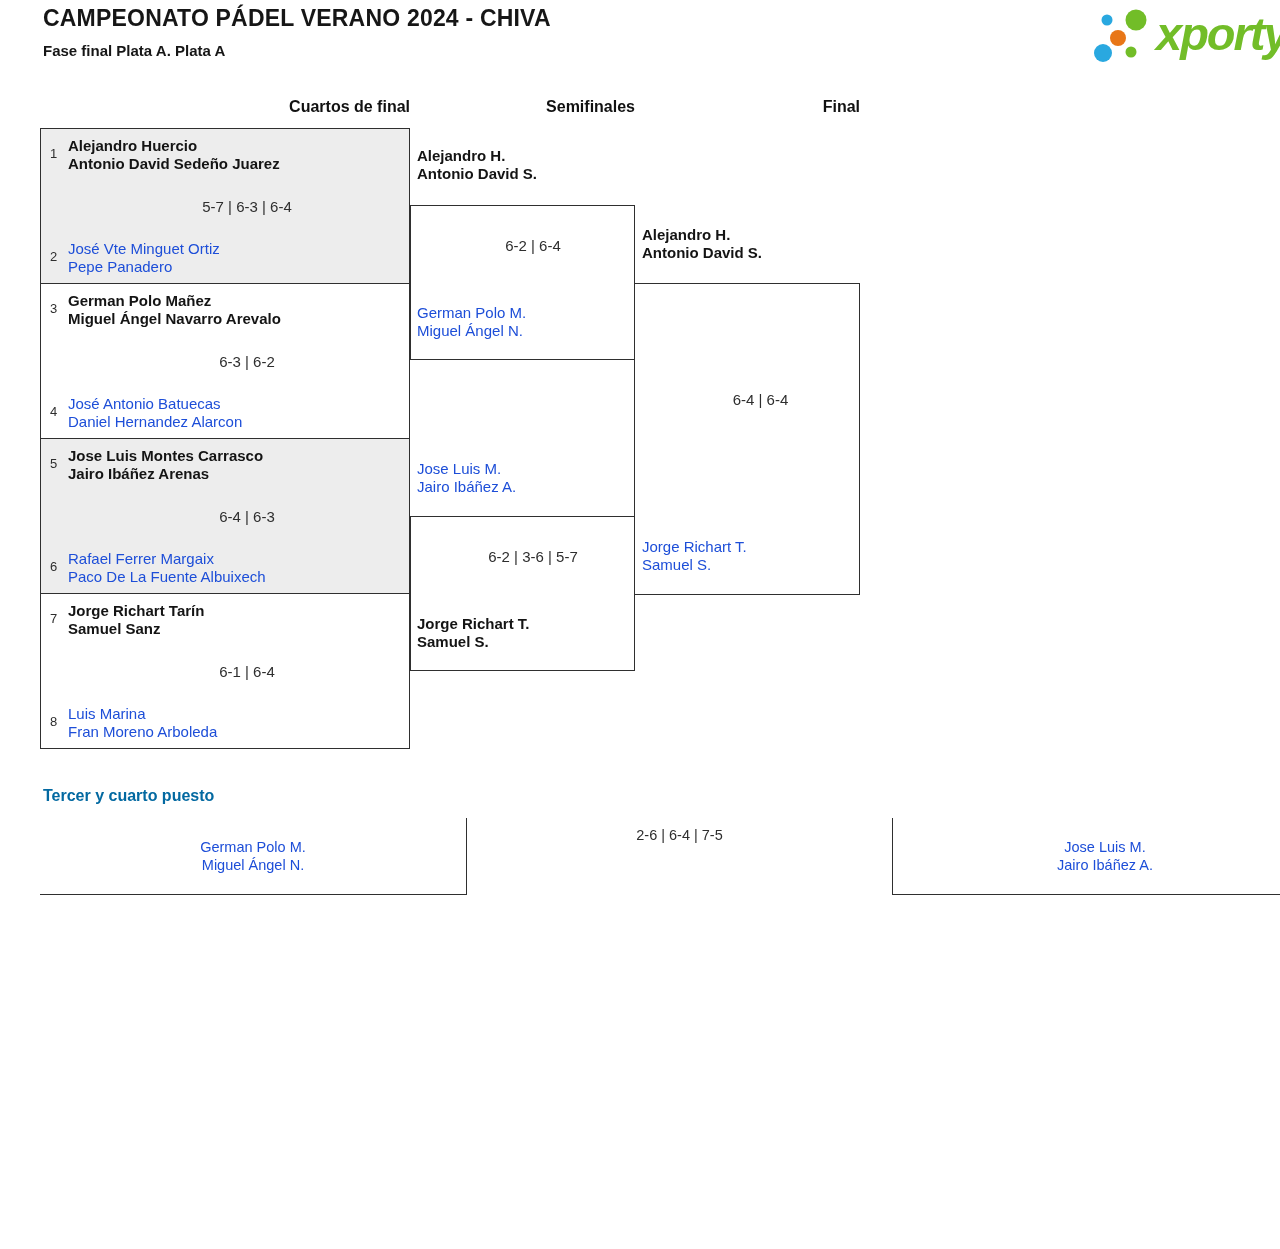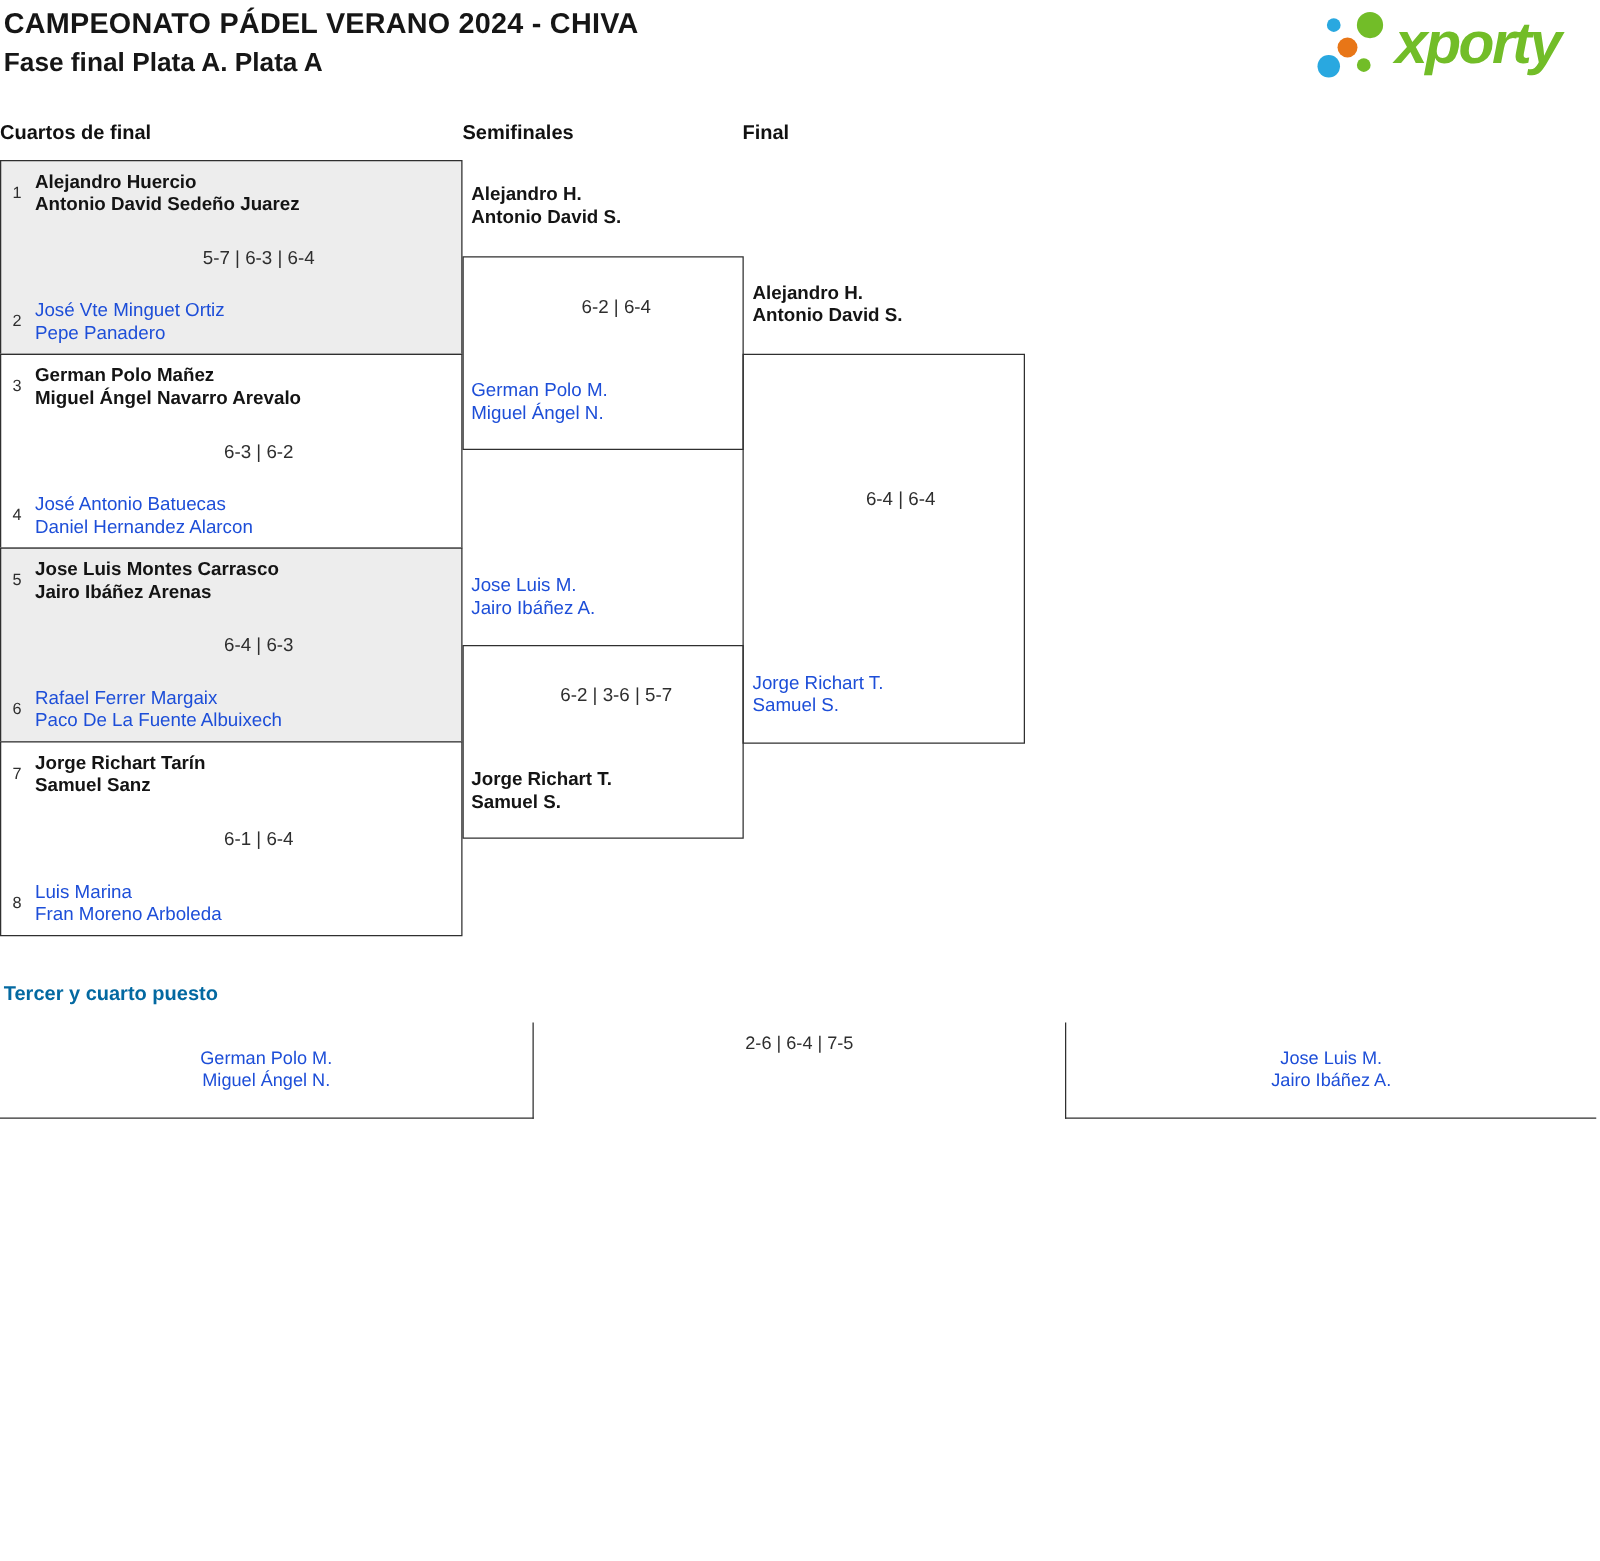--- a/index.html
+++ b/index.html
@@ -1,29 +1,29 @@
 <!DOCTYPE html>
 <html><head>
 <meta charset="utf-8">
 <style>
   html,body{margin:0;padding:0;background:#ffffff;}
   .page{
     position:relative;width:1280px;height:1249px;background:#ffffff;overflow:hidden;
     font-family:"Liberation Sans", sans-serif;color:#1a1a1a;
   }
-  .abs{position:absolute;}
+  .abs{position:absolute;margin-left:40px;}
   
   .title{left:3px;top:3px;font-size:23px;line-height:31px;font-weight:700;color:#161616;letter-spacing:0.2px;}
-  .subtitle{left:3px;top:37px;font-size:21px;line-height:28px;font-weight:700;color:#161616;}
+  .subtitle{left:3px;top:37px;font-size:15px;line-height:28px;font-weight:700;color:#161616;}
   .logo{left:1048px;top:3px;width:225px;height:72px;font-style:italic;}
   .logo svg{position:absolute;left:0;top:0;}
   .logo-text{position:absolute;left:68px;top:6px;font-size:47px;line-height:50px;font-weight:700;color:#72bd28;letter-spacing:-2px;}
   .dot-blue{fill:#29a8e0;} .dot-green{fill:#72bd28;} .dot-orange{fill:#e87617;}
   
-  .round-header{top:97px;font-size:16px;line-height:20px;font-weight:700;color:#111;text-align:left;}
+  .round-header{top:97px;font-size:16px;line-height:20px;font-weight:700;color:#111;text-align:right;}
   .rh-qf{left:0;width:370px;}
   .rh-sf{left:370px;width:225px;}
   .rh-f{left:594px;width:226px;}
   
   .qf-block{left:0;width:370px;height:156px;background:#ffffff;border:1px solid #2f2f2f;box-sizing:border-box;}
   .qf-block.shaded{background:#ededed;}
   .seed{position:absolute;left:9px;font-size:13px;line-height:16px;color:#2e2e2e;}
   .seed.top{top:17px;} .seed.bottom{top:120px;}
   .team{font-size:15px;line-height:18px;color:#1d4ed8;white-space:nowrap;}
   .team.winner{font-weight:700;color:#141414;}

